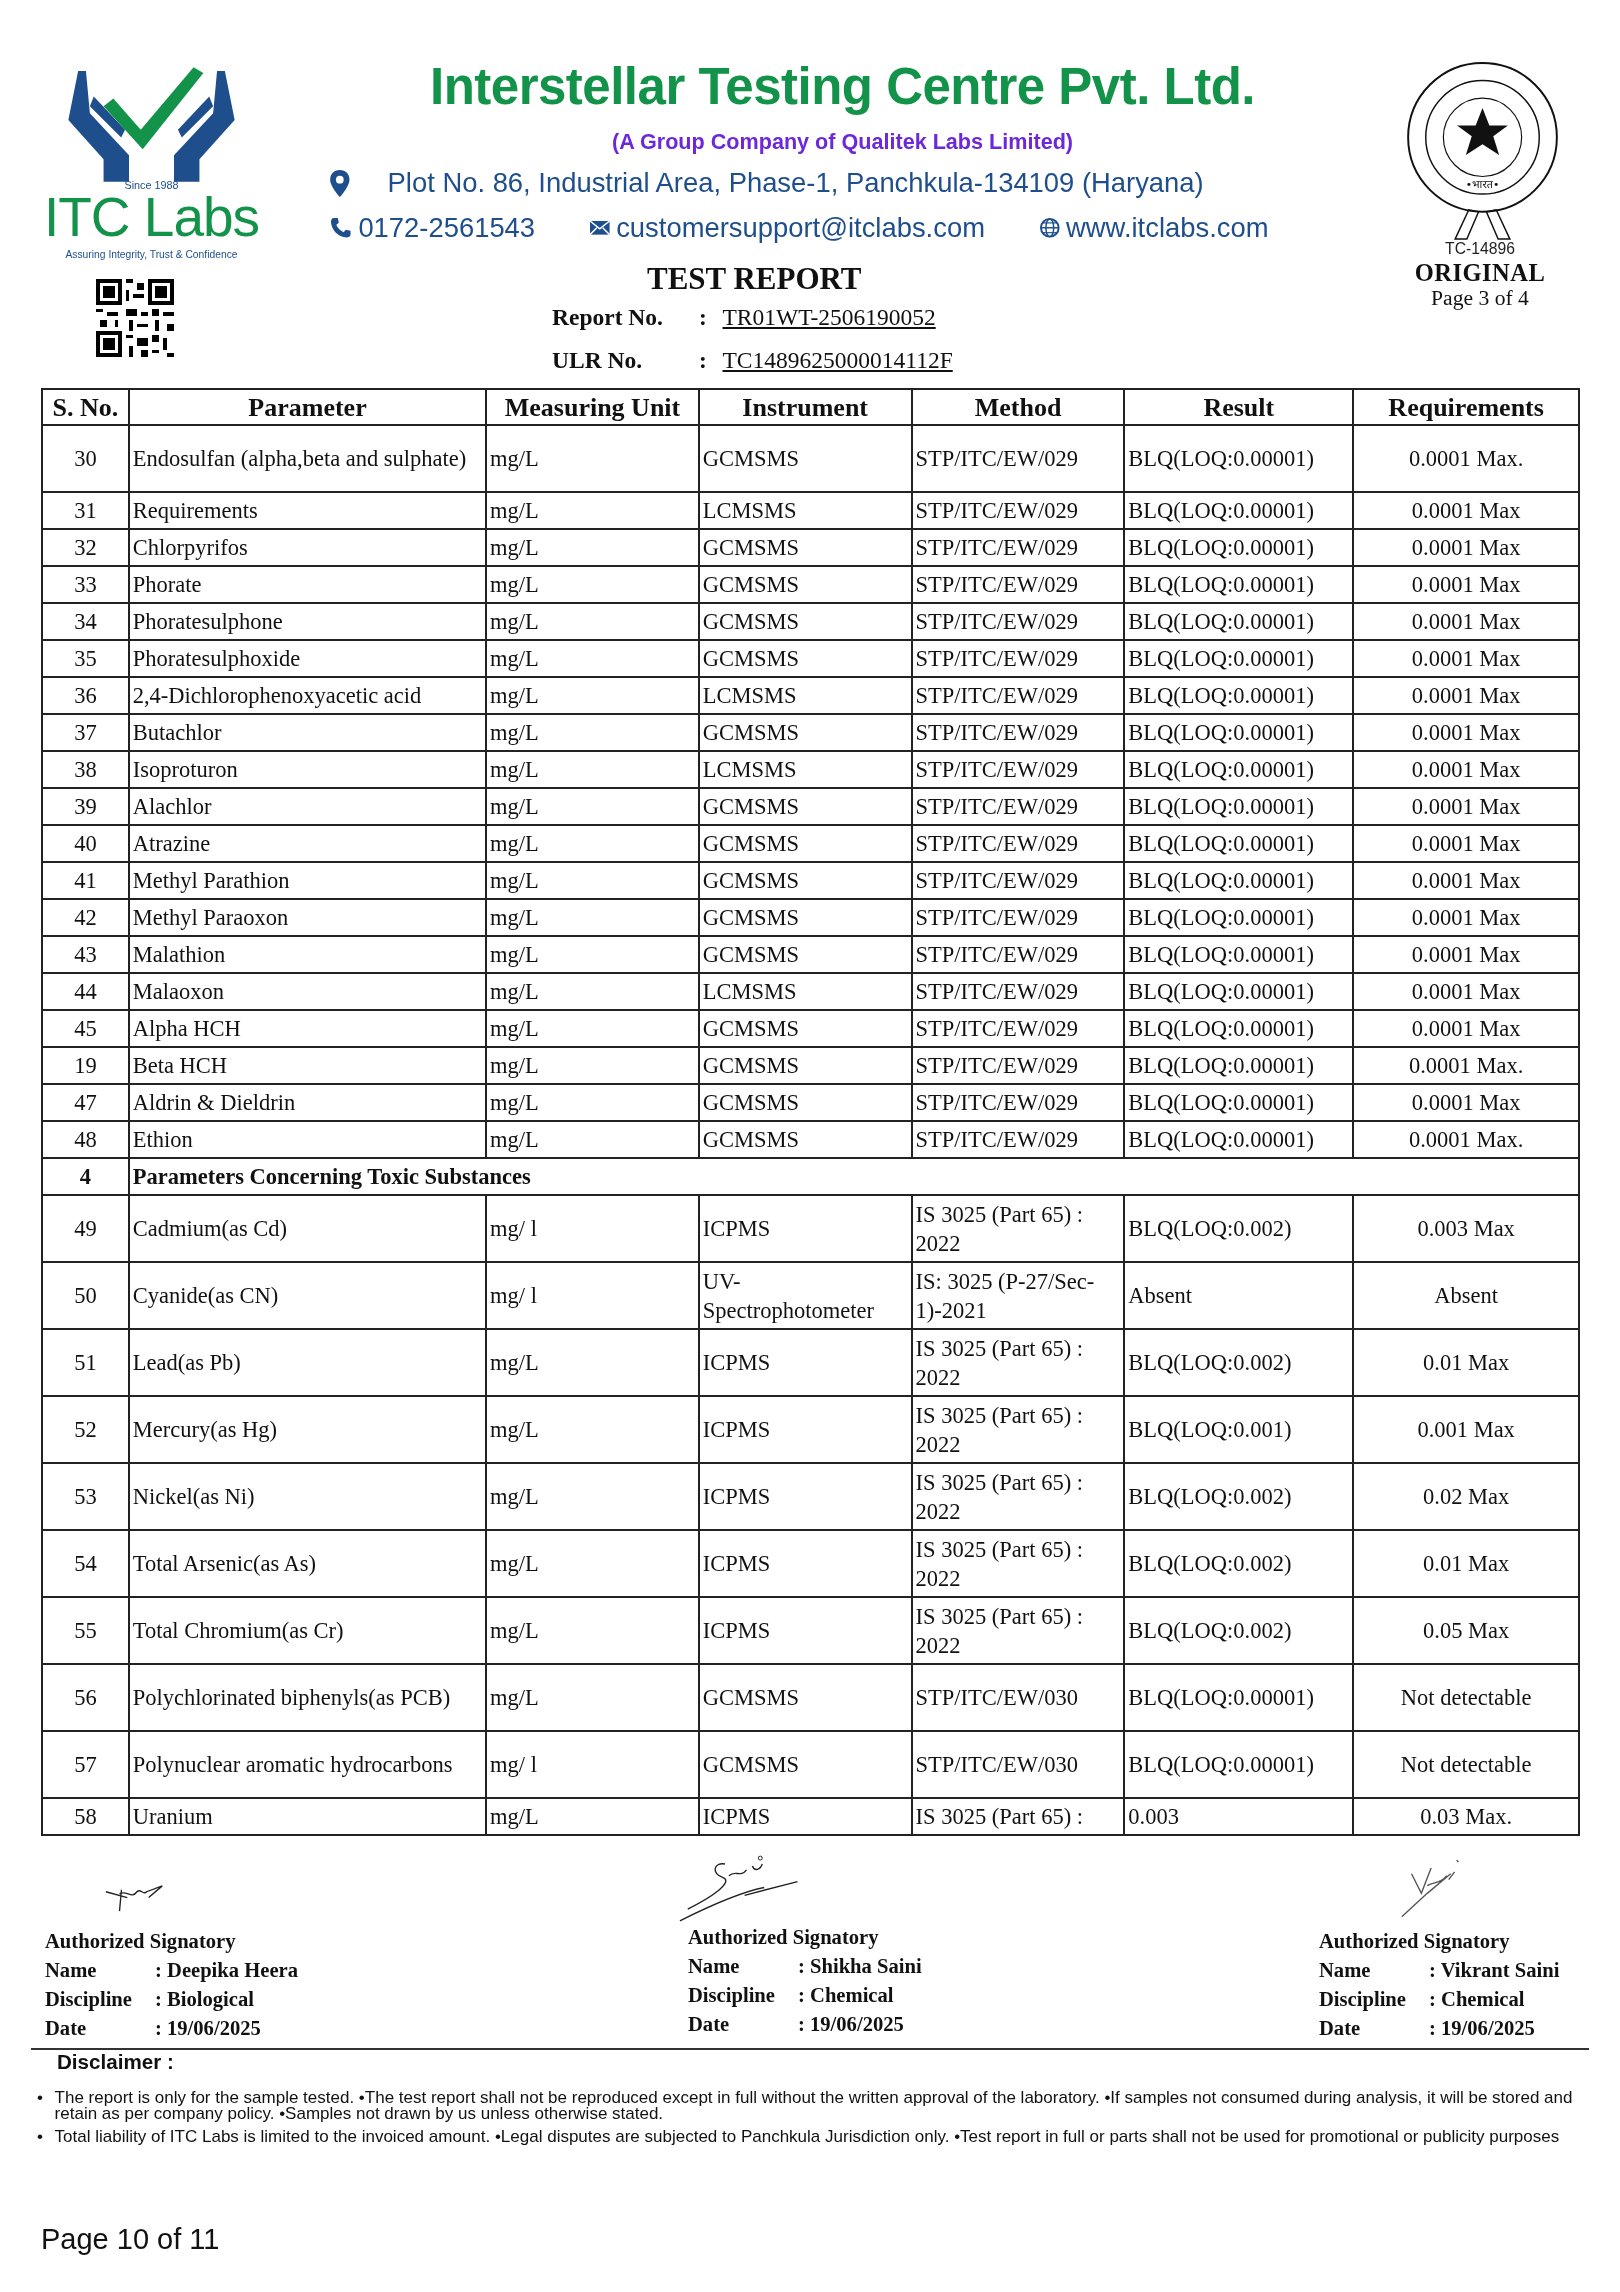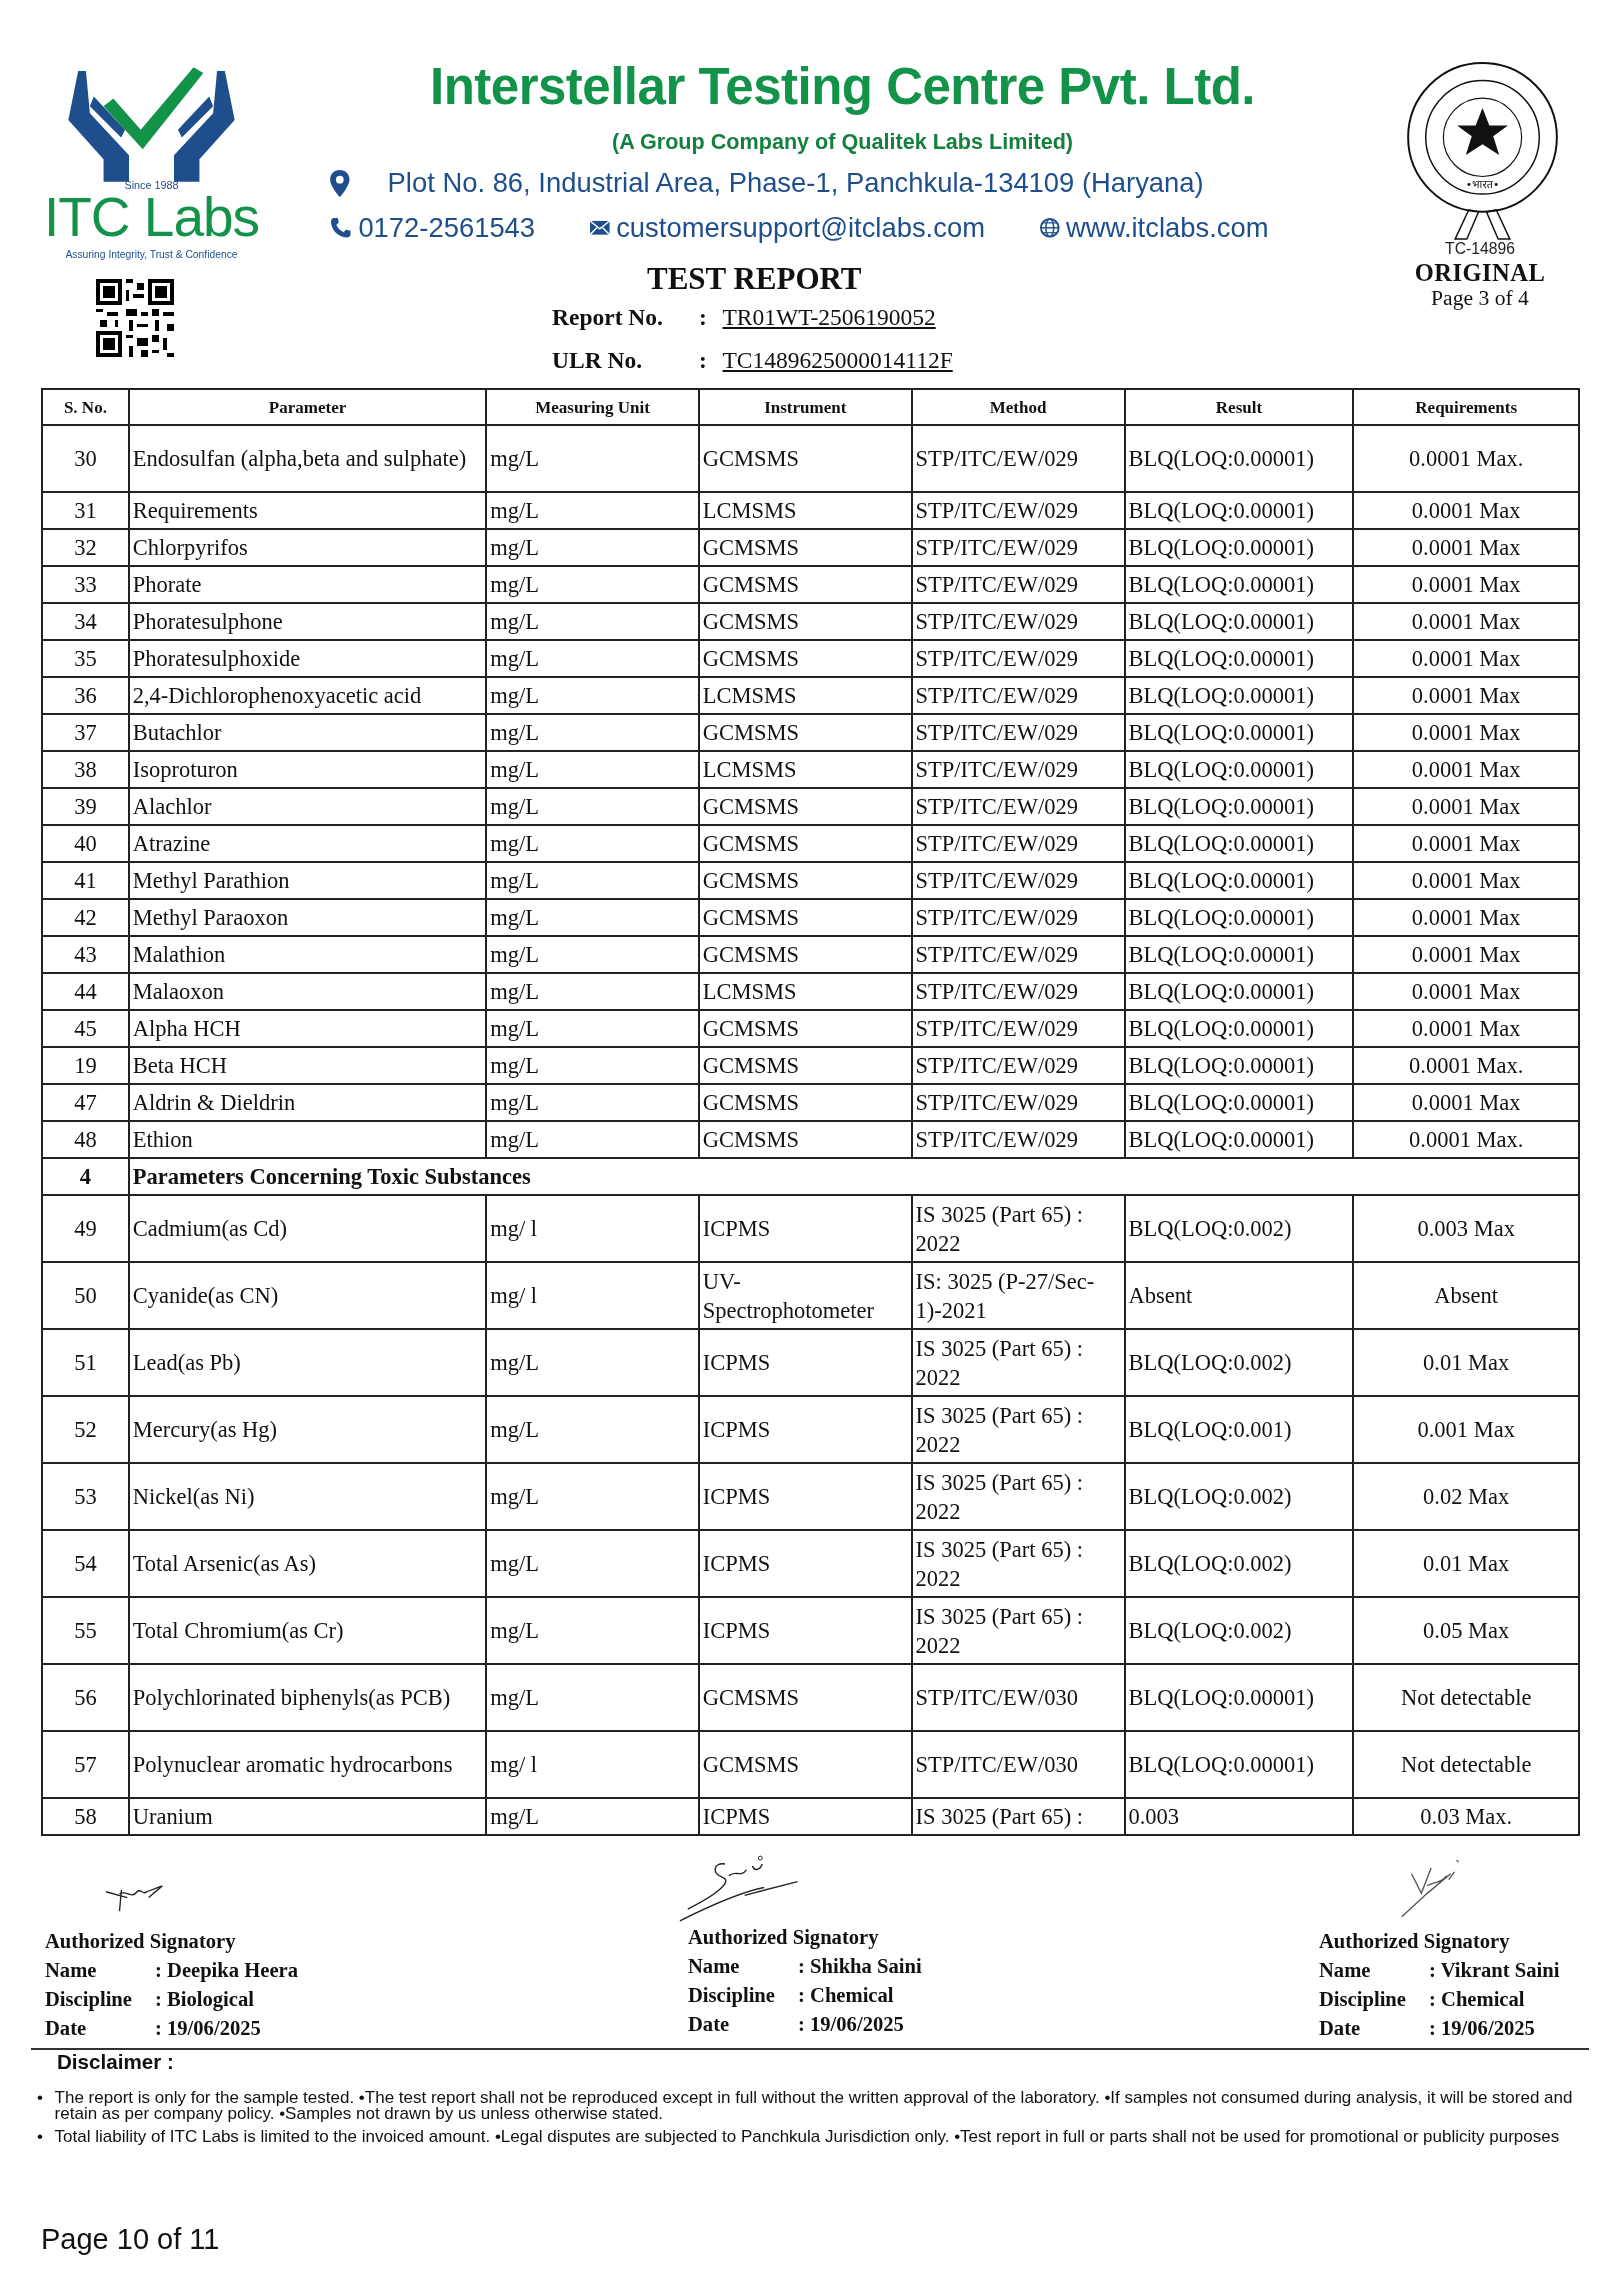--- a/index.html
+++ b/index.html
@@ -14,21 +14,21 @@
   .logo-name { position: absolute; left: 0; width: 100%; top: 129px; text-align: center;
     font-family: "Liberation Sans", sans-serif; font-size: 55px; color: #13934a; letter-spacing: -1px; line-height: 59px; }
   .logo-tag { position: absolute; left: 0; width: 100%; top: 190px; text-align: center;
     font-family: "Liberation Sans", sans-serif; font-size: 10.3px; color: #1e4f8c; white-space: nowrap; }
 
   .qr { position: absolute; left: 96px; top: 278px; width: 78px; height: 80px; }
 
   .company { position: absolute; left: 323px; top: 57px; width: 1039px; text-align: center;
     font-family: "Liberation Sans", sans-serif; font-weight: bold; font-size: 51px; color: #13934a; letter-spacing: -0.5px; }
   .group { position: absolute; left: 323px; top: 129px; width: 1039px; text-align: center;
-    font-family: "Liberation Sans", sans-serif; font-weight: bold; font-size: 21.6px; color: #15803d; }
+    font-family: "Liberation Sans", sans-serif; font-weight: bold; font-size: 21.6px; color: #6d28d9; }
   .addr { position: absolute; left: 329px; top: 167px; width: 990px;
     font-family: "Liberation Sans", sans-serif; font-size: 27.4px; color: #1e4f8c; white-space: nowrap; display: flex; align-items: center; }
   .addr .pin { width: 21.6px; height: 29px; margin-right: 37px; }
   .contact { position: absolute; left: 329px; top: 212px; width: 1029px;
     font-family: "Liberation Sans", sans-serif; font-size: 27.4px; color: #1e4f8c; white-space: nowrap; display: flex; align-items: center; gap: 32px; }
   .contact .item { display: flex; align-items: center; margin-right: 21.6px; }
   .contact svg { margin-right: 5.9px; }
 
   .seal { position: absolute; left: 1404px; top: 61px; width: 157px; height: 182px; }
   .seal-tc { position: absolute; left: 1392px; top: 240px; width: 176px; text-align: center;
@@ -40,21 +40,21 @@
   .report-title { position: absolute; left: 647px; top: 261px; font-size: 31px; font-weight: bold; }
   .meta-row { position: absolute; left: 552px; font-size: 23.5px; display: flex; }
   .meta-row .lbl { font-weight: bold; width: 147px; }
   .meta-row .colon { font-weight: bold; width: 23.5px; }
   .meta-row .val { text-decoration: underline; }
 
   
   table.results { position: absolute; left: 41px; top: 388px; width: 1539px; border-collapse: collapse;
     font-family: "Liberation Serif", serif; font-size: 22.5px; }
   table.results th, table.results td { border: 2px solid #222; padding: 0 2.9px; line-height: 29px; vertical-align: middle; }
-  table.results th { font-weight: bold; text-align: center; height: 36px; font-size: 17px; }
+  table.results th { font-weight: bold; text-align: center; height: 36px; font-size: 26px; }
   table.results td { height: 37px; }
   table.results tr.tall td { height: 67px; }
   table.results td.sno { text-align: center; }
   table.results td.req { text-align: center; }
   table.results tr.section td { font-weight: bold; }
   table.results tr.section td.span { border-right: 2px solid #222; }
 
   
   .sig { position: absolute; font-size: 20.6px; font-weight: bold; line-height: 29px; }
   .sig .row { display: flex; }

